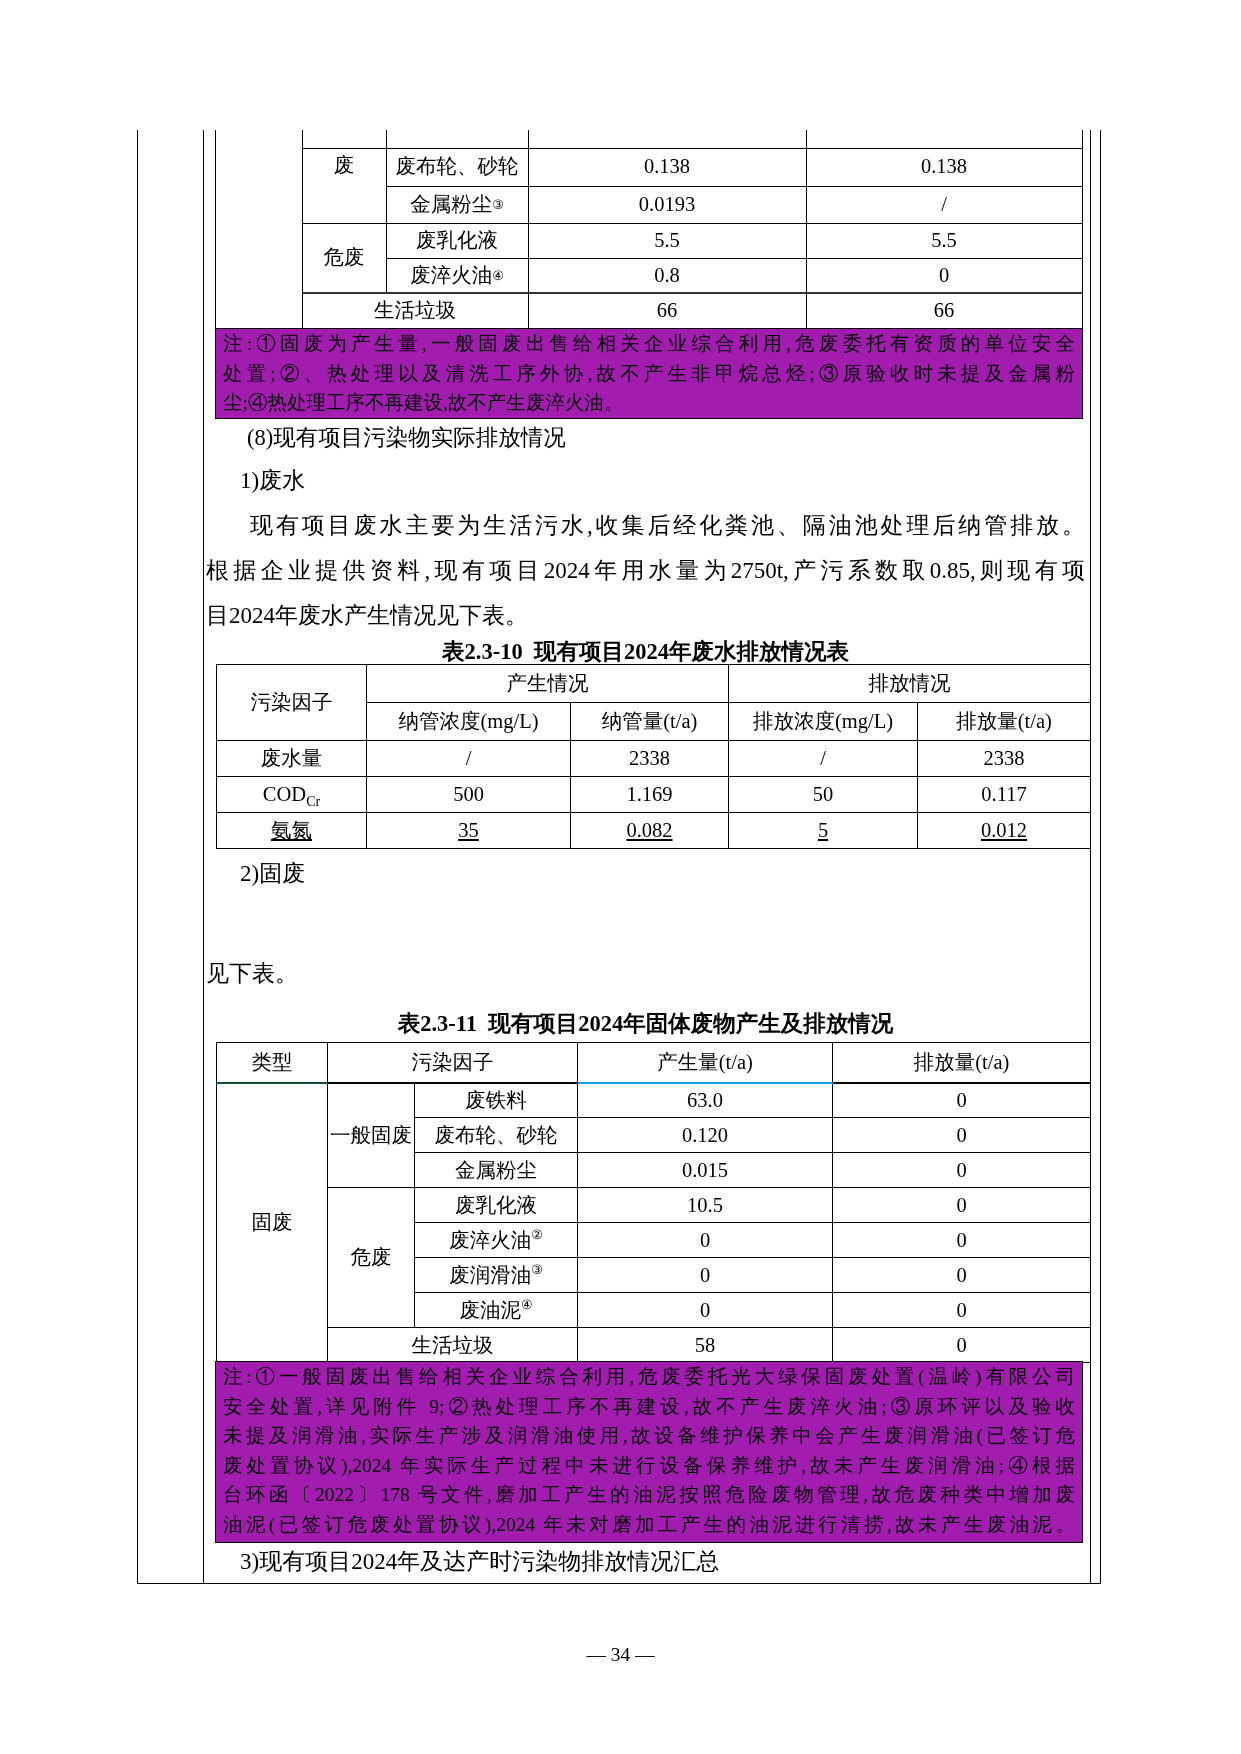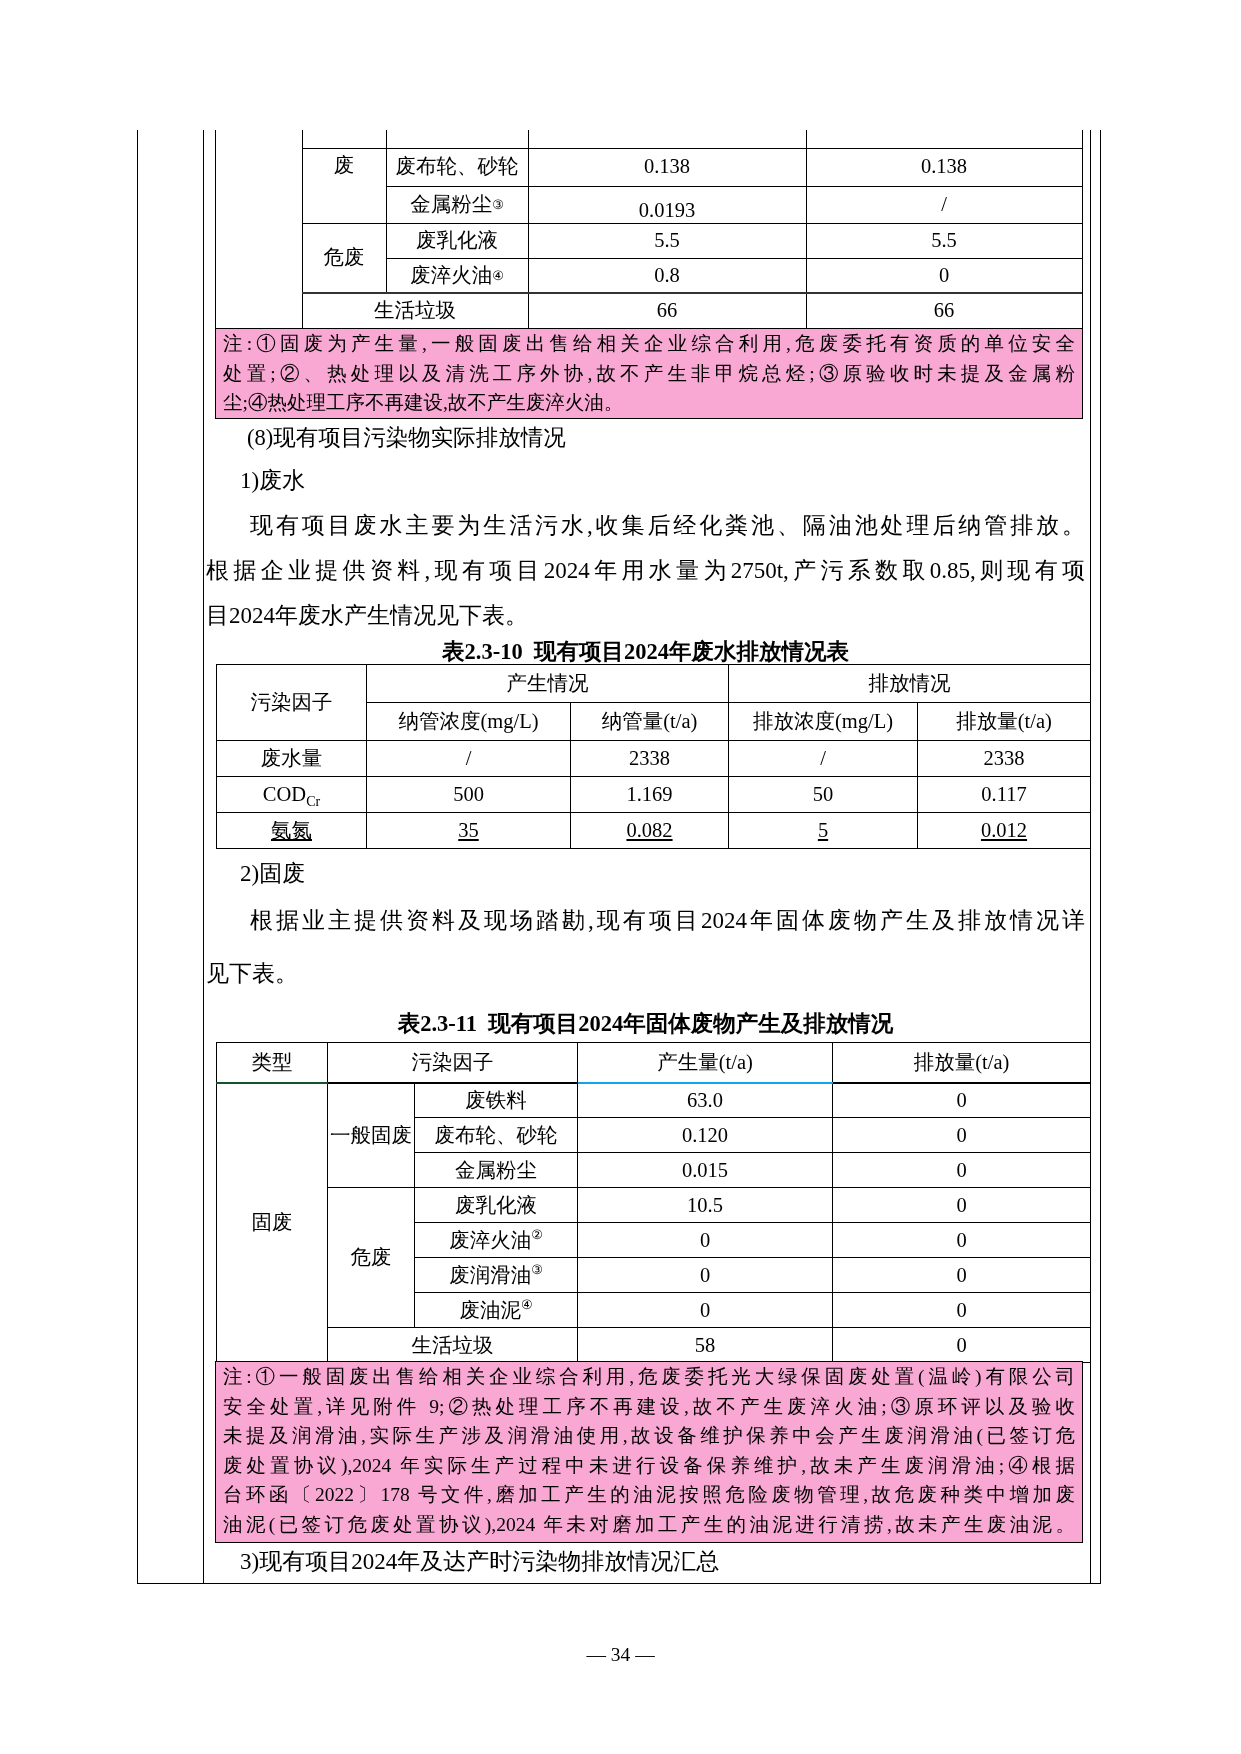--- a/index.html
+++ b/index.html
@@ -7,21 +7,21 @@
         font-family:"Liberation Serif","DejaVu Serif",serif;color:#000;}
   .vline{position:absolute;width:1px;background:#000;}
   .hline{position:absolute;height:1px;background:#000;}
   .hline2{position:absolute;height:2px;background:#333;}
   .ct{position:absolute;display:flex;align-items:center;justify-content:center;
       text-align:center;font-size:20.5px;line-height:1.15;}
   .ct-top{align-items:flex-start;padding-top:4px;}
   .txt{position:absolute;font-size:23px;line-height:27px;white-space:pre;}
   .jline{position:absolute;font-size:23px;line-height:27px;text-align:justify;text-align-last:justify;}
   .title{position:absolute;font-size:22.5px;font-weight:bold;text-align:center;white-space:pre;}
-  .notebox{position:absolute;border:1px solid #000;box-sizing:border-box;background:#f9a8d4;}
+  .notebox{position:absolute;border:1px solid #000;box-sizing:border-box;background:#a21caf;}
   .noteline{font-size:19.5px;line-height:29.5px;padding:0 7px;text-align:justify;}
   .noteline.jl{text-align-last:justify;}
   table.grid{position:absolute;border-collapse:collapse;table-layout:fixed;}
   table.grid td{border:1px solid #000;text-align:center;vertical-align:middle;
                 font-size:20.5px;line-height:1.2;padding:0;overflow:hidden;}
   .sup{font-size:13px;vertical-align:super;line-height:0;}
   .sub{font-size:14px;vertical-align:sub;line-height:0;}
   .hdrow td{font-size:20.5px;}
   .pagenum{position:absolute;width:100%;text-align:center;font-size:19.5px;}
 </style>
@@ -62,21 +62,21 @@
       <span>0.138</span>
     </div>
   <div class="ct" style="left:806px;top:148px;width:276px;height:38px;">
       <span>0.138</span>
     </div>
 
   <div class="ct" style="left:386px;top:186px;width:142px;height:37px;">
       <span>金属粉尘</span>
       <span class="sup">③</span>
     </div>
-  <div class="ct" style="left:528px;top:186px;width:278px;height:37px;align-items:flex-end;">
+  <div class="ct" style="left:528px;top:186px;width:278px;height:37px;">
       <span>0.0193</span>
     </div>
   <div class="ct" style="left:806px;top:186px;width:276px;height:37px;">
       <span>/</span>
     </div>
 
   <div class="ct" style="left:386px;top:223px;width:142px;height:35px;">
       <span>废乳化液</span>
     </div>
   <div class="ct" style="left:528px;top:223px;width:278px;height:35px;">
@@ -160,21 +160,20 @@
       <td><span>氨氮</span></td>
       <td>35</td>
       <td>0.082</td>
       <td>5</td>
       <td>0.012</td>
     </tr>
   </tbody>
     </table>
 
   <div class="txt" style="left:240px;top:860px;">2)固废</div>
-  <div class="jline" style="left:250px;top:907px;width:835px;">根据业主提供资料及现场踏勘,现有项目2024年固体废物产生及排放情况详</div>
   <div class="txt" style="left:206px;top:960px;">见下表。</div>
 
   <div class="title" style="left:206px;top:1008px;width:879px;">表2.3-11  现有项目2024年固体废物产生及排放情况</div>
 
   <table class="grid" style="left:216px;top:1042px;width:874px;">
     <colgroup>
         <col style="width:111px">
         <col style="width:87px">
         <col style="width:163px">
         <col style="width:255px">

